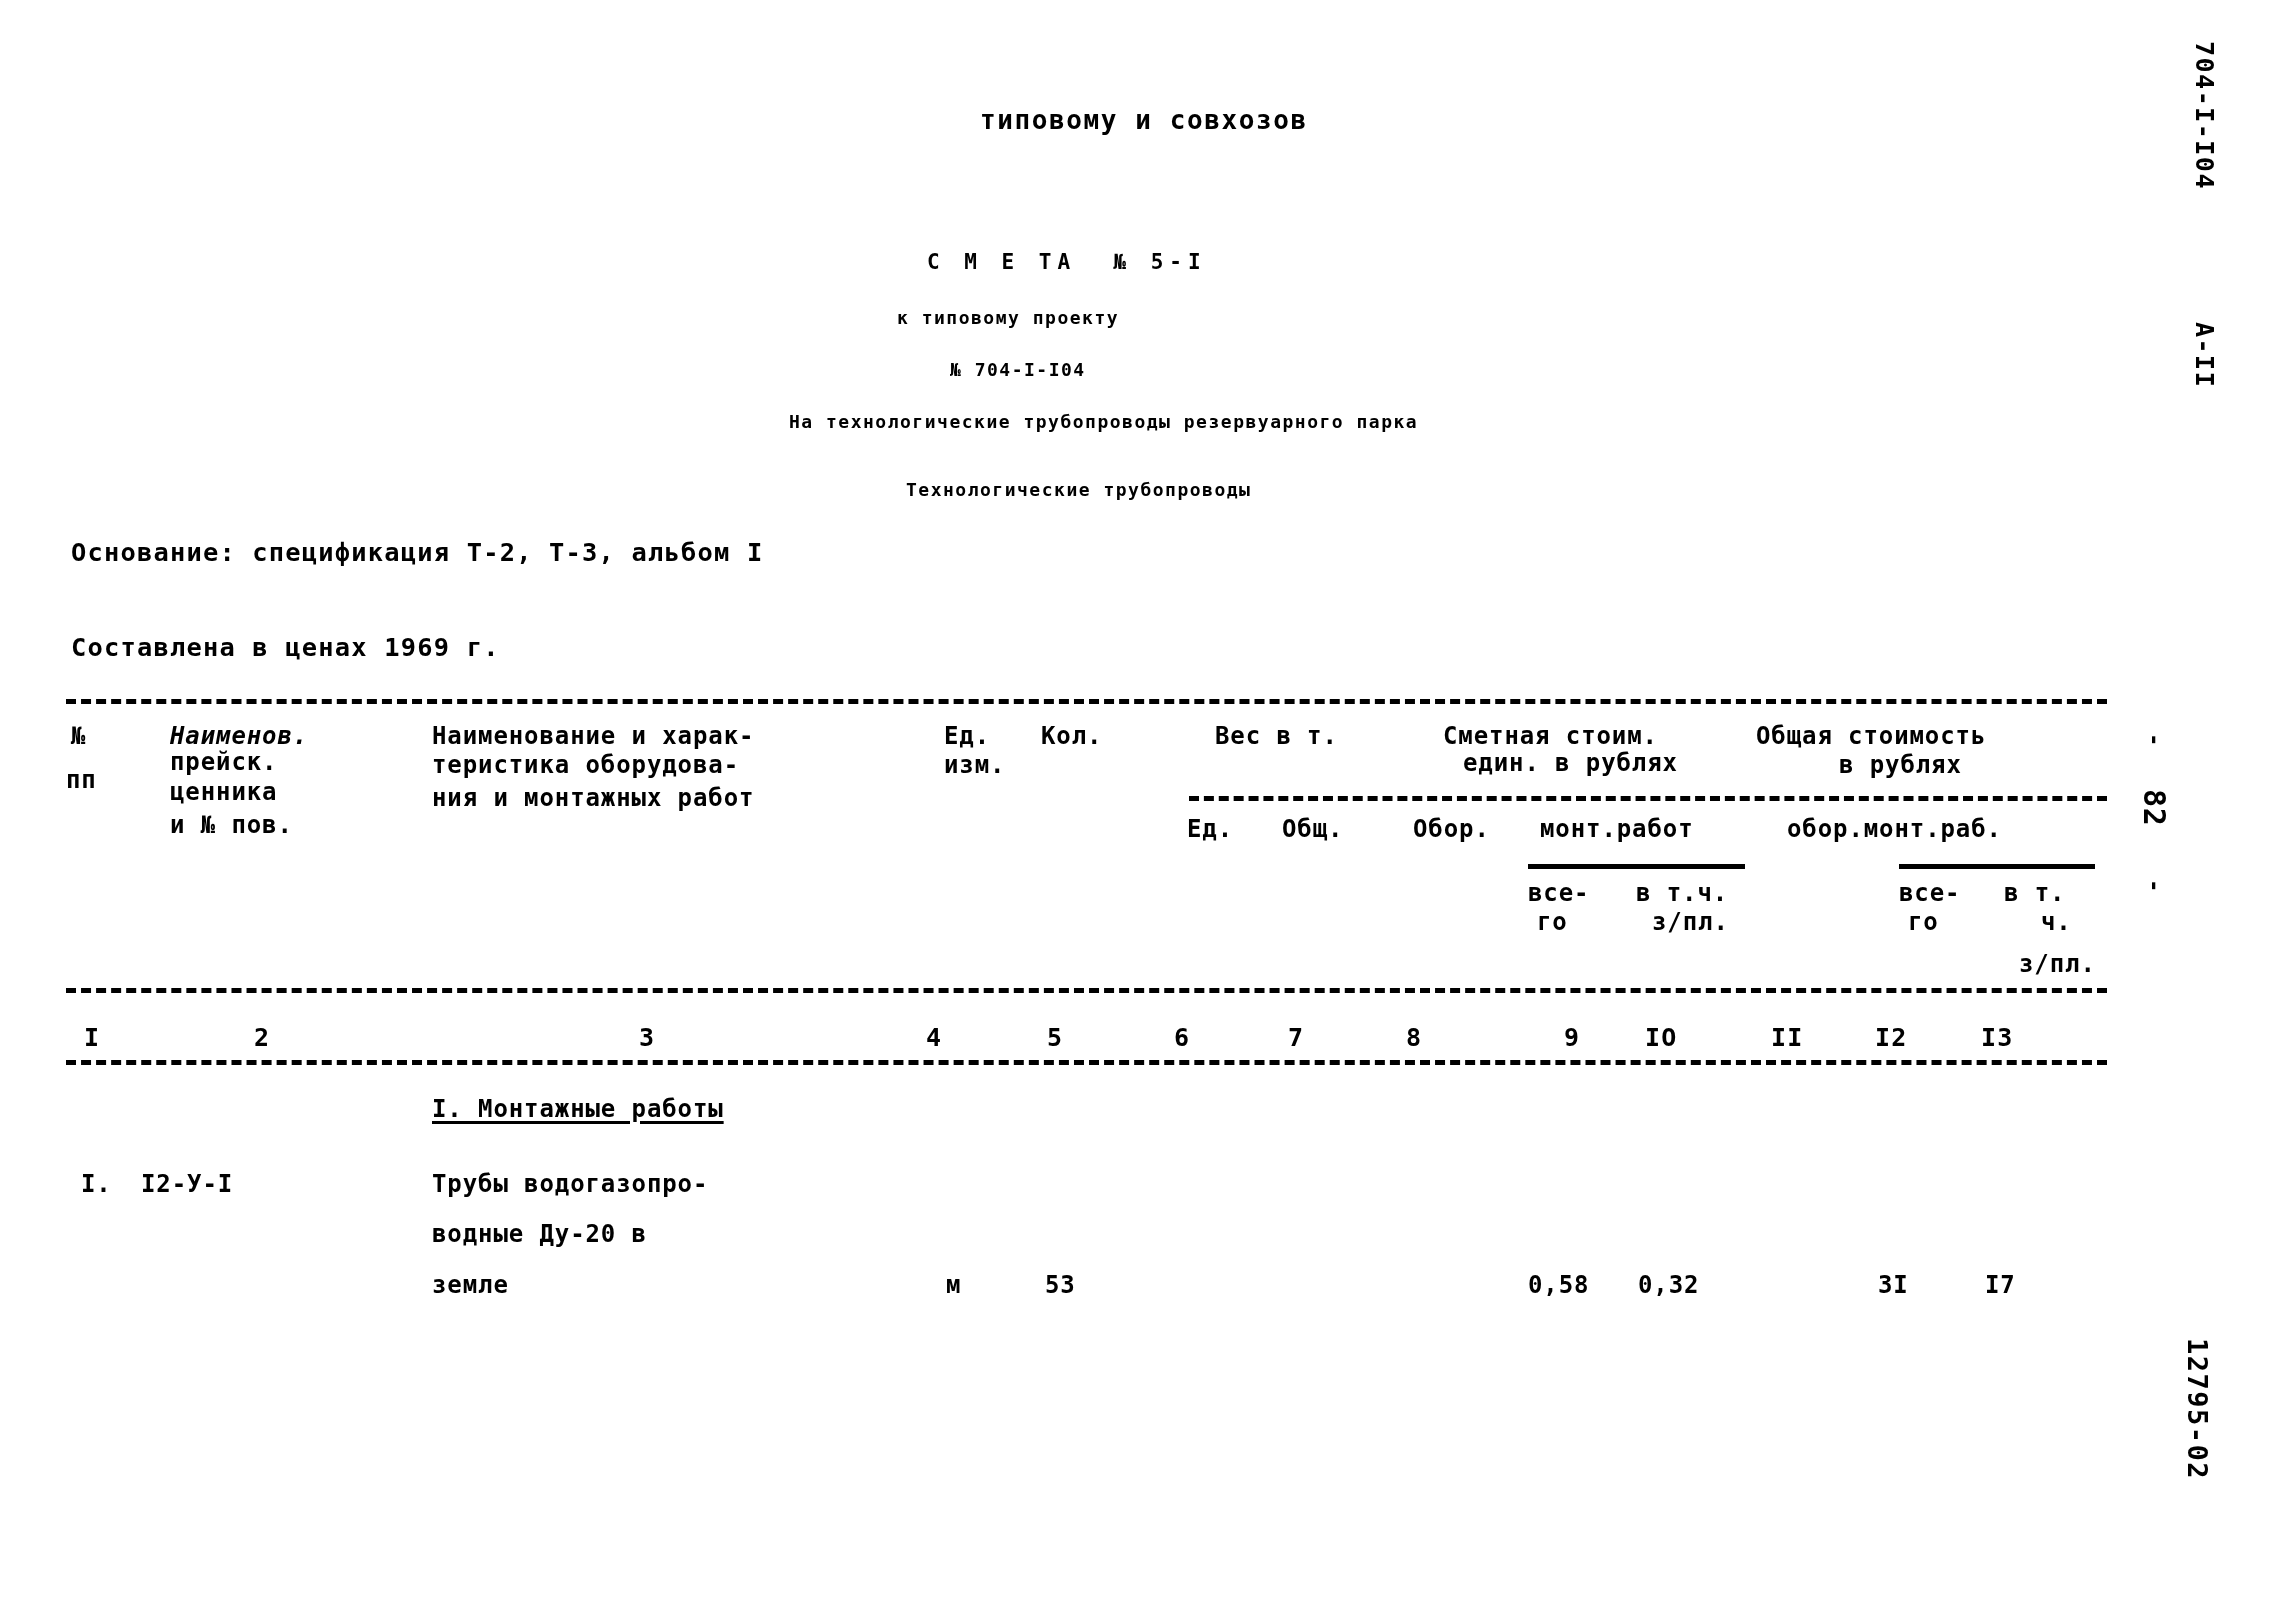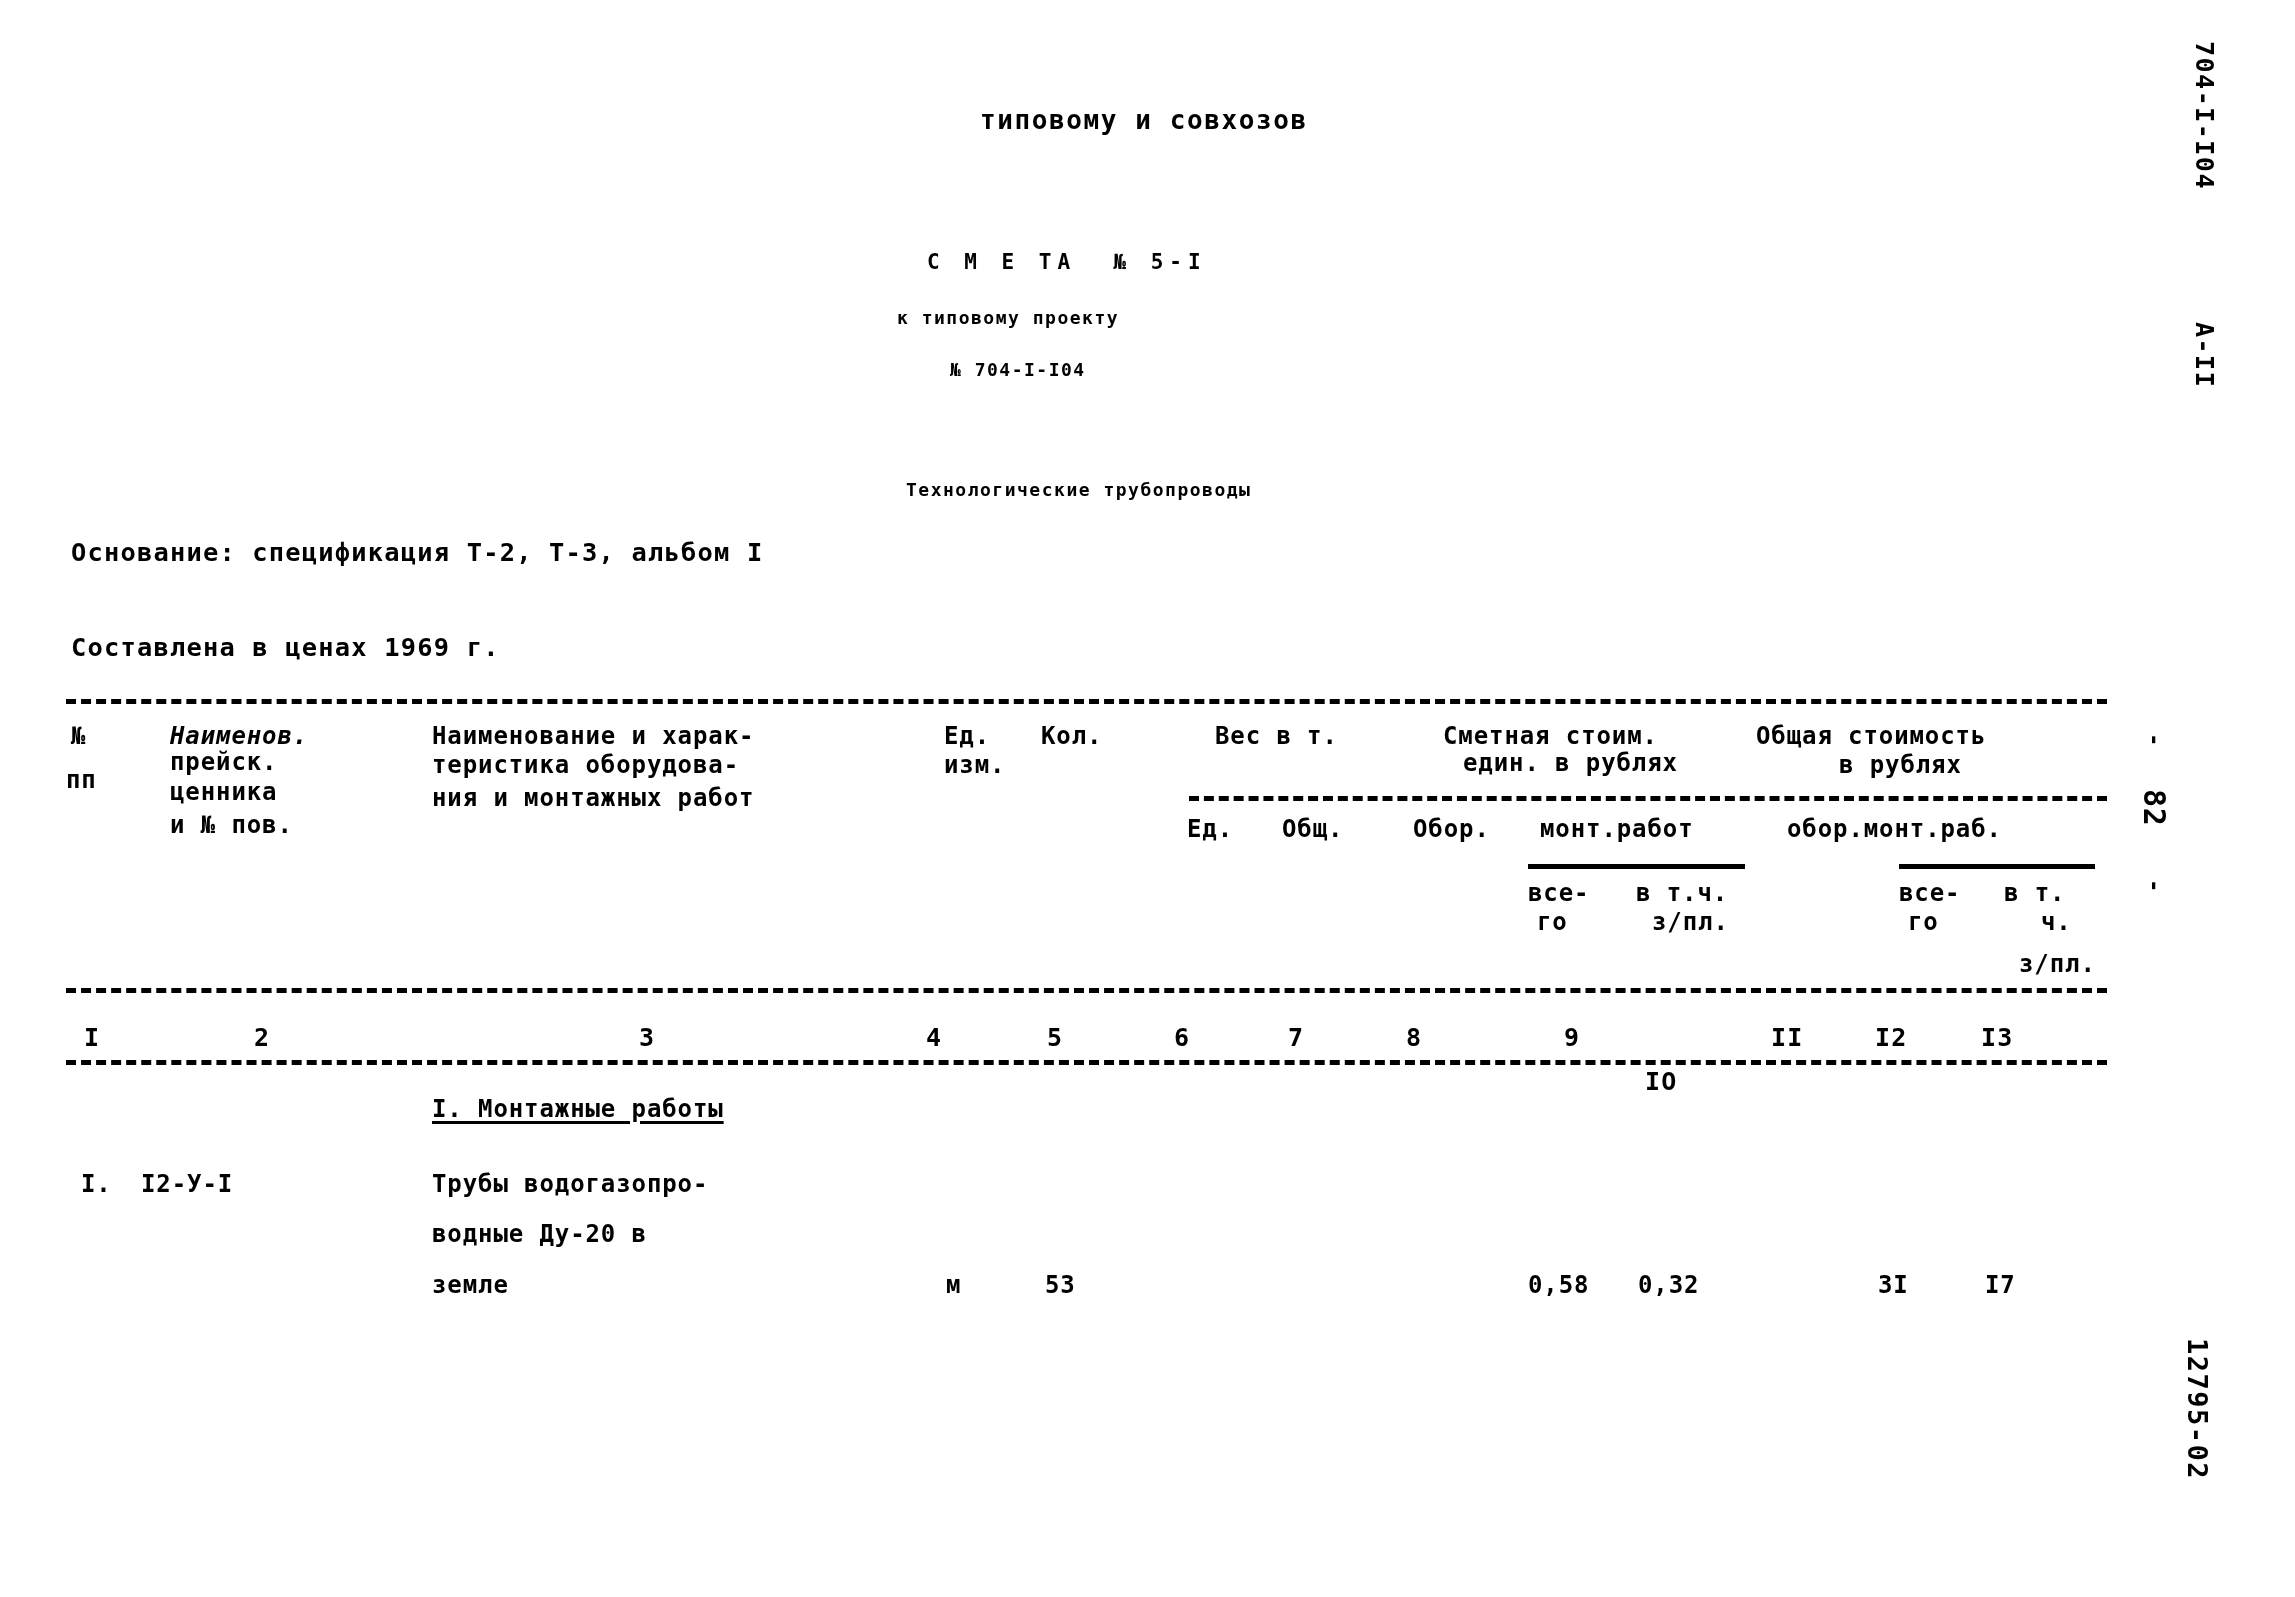--- a/index.html
+++ b/index.html
@@ -65,20 +65,21 @@
 </head>
 <body>
 
 <div id="page">
 
   <div class="tw fs-hdr" style="left:980px; top:105px;">типовому и совхозов</div>
 
   <div class="tw fs-ttl" style="left:927px; top:250px;">С М Е ТА  № 5-I</div>
   <div class="tw fs-big" style="left:897px; top:307px;">к типовому проекту</div>
   <div class="tw fs-big" style="left:950px; top:359px;">№ 704-I-I04</div>
+  <div class="tw fs-big" style="left:789px; top:411px;">На технологические трубопроводы резервуарного парка</div>
   <div class="tw fs-big" style="left:906px; top:479px;">Технологические трубопроводы</div>
 
   <div class="tw fs-body" style="left:71px; top:537px;">Основание: спецификация Т-2, Т-3, альбом I</div>
   <div class="tw fs-body" style="left:71px; top:632px;">Составлена в ценах 1969 г.</div>
 
   <div class="dash" style="left:66px; top:699px; width:2041px;"></div>
 
   <div class="tw fs-tbl" style="left:71px; top:722px;">№</div>
   <div class="tw fs-tbl" style="left:66px; top:766px;">пп</div>
 
@@ -131,21 +132,21 @@
   <div>
     <div class="tw fs-num" style="left:84px; top:1023px;">I</div>
     <div class="tw fs-num" style="left:254px; top:1023px;">2</div>
     <div class="tw fs-num" style="left:639px; top:1023px;">3</div>
     <div class="tw fs-num" style="left:926px; top:1023px;">4</div>
     <div class="tw fs-num" style="left:1047px; top:1023px;">5</div>
     <div class="tw fs-num" style="left:1174px; top:1023px;">6</div>
     <div class="tw fs-num" style="left:1288px; top:1023px;">7</div>
     <div class="tw fs-num" style="left:1406px; top:1023px;">8</div>
     <div class="tw fs-num" style="left:1564px; top:1023px;">9</div>
-    <div class="tw fs-num" style="left:1645px; top:1023px;margin-top:44px;">IO</div>
+    <div class="tw fs-num" style="left:1645px; top:1023px;">IO</div>
     <div class="tw fs-num" style="left:1771px; top:1023px;">II</div>
     <div class="tw fs-num" style="left:1875px; top:1023px;">I2</div>
     <div class="tw fs-num" style="left:1981px; top:1023px;">I3</div>
   </div>
 
   <div class="dash" style="left:66px; top:1060px; width:2041px;"></div>
 
   <div class="tw fs-tbl uline" style="left:432px; top:1095px;">I. Монтажные работы</div>
 
   <div>

